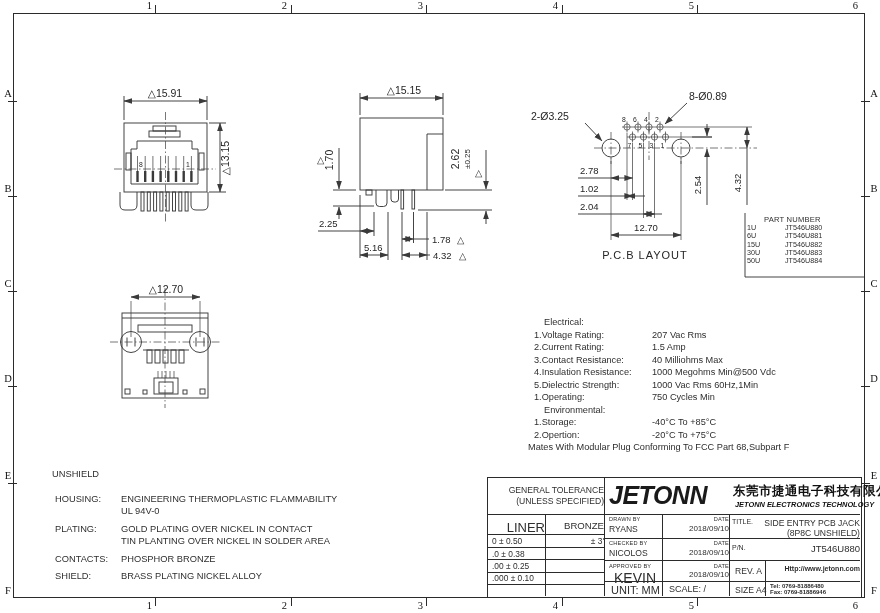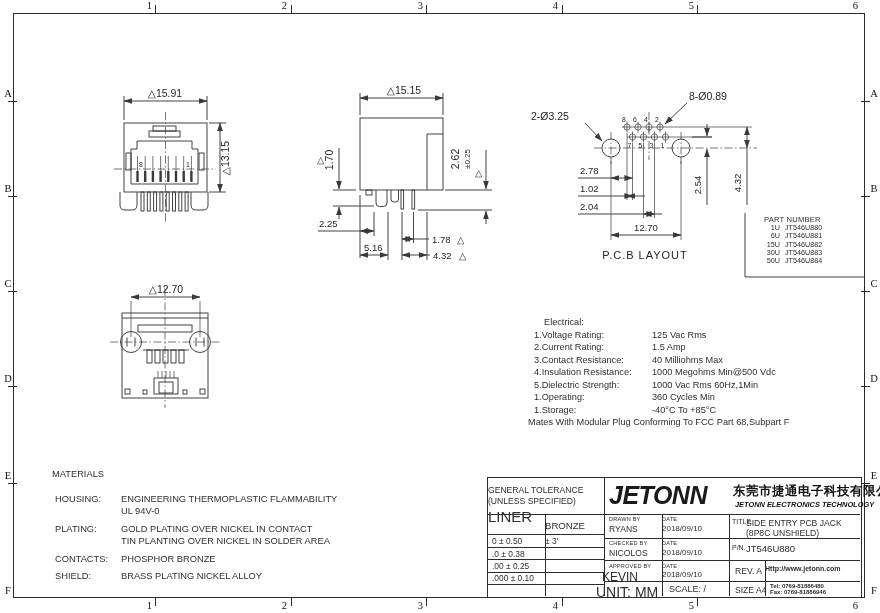--- a/index.html
+++ b/index.html
@@ -22,37 +22,37 @@
   .dim{font-size:10.5px}
   .dim-s{font-size:9.5px}
   .dim-xs{font-size:8px}
   .pin{font-size:6.8px;text-anchor:middle}
   .viewlbl{font-size:11px;letter-spacing:1px}
   
   #parts{position:absolute;left:747px;top:216px;width:116px;font-size:7.2px;line-height:8.2px}
   #parts .pt-title{font-size:7.6px;padding-left:17px;letter-spacing:.2px}
   #parts .pr{display:flex;margin-top:0}
   #parts .pr:first-of-type{margin-top:7px}
-  #parts .qty{width:33px;text-align:right}
+  #parts .qty{width:33px;text-align:left}
   #parts .pn{margin-left:5px}
   
   #specs{position:absolute;left:528px;top:316px;width:340px;font-size:9.2px;line-height:12.55px}
   #specs .srow{display:flex}
   #specs .slabel{width:124px;padding-left:6px;flex:none}
   #specs .stitle{padding-left:16px}
   
   #notes{position:absolute;left:52px;top:457px;width:420px;font-size:9.3px;line-height:12.5px}
   #notes .nrow{display:flex;padding-left:3px}
   #notes .nlabel{width:66px;flex:none}
   .mt12{margin-top:11px}.mt13{margin-top:12px}.mt6{margin-top:5px}
   
   #tb{position:absolute;left:487px;top:477px;width:375px;height:121px;border:1.6px solid #2b2b2b}
   #tb .ln{position:absolute;background:#2b2b2b}
   #tb .cell{position:absolute;white-space:nowrap}
-  .c{text-align:left}
+  .c{text-align:right}
   .pre{white-space:pre}
   .lbl-xs{font-size:5.6px;letter-spacing:.2px}
   .logo{font-style:italic;font-weight:900;font-size:25px;letter-spacing:-.5px;color:#1a1a1a}
   .cn{font-size:12.5px;font-weight:bold;letter-spacing:.5px;color:#111}
   .en{font-size:7.4px;font-weight:bold;font-style:italic;color:#111}
 </style>
 </head>
 <body>
 
 <div id="border"></div>
@@ -349,53 +349,60 @@
     <span class="pn">JT546U884</span>
   </div>
 </div>
 
 <div id="specs">
   <div class="srow">
       <span class="slabel stitle">Electrical:</span>
     </div>
   <div class="srow">
       <span class="slabel">1.Voltage Rating:</span>
-      <span>125 Vac Rms</span>
+      <span>207 Vac Rms</span>
     </div>
   <div class="srow">
       <span class="slabel">2.Current Rating:</span>
       <span>1.5 Amp</span>
     </div>
   <div class="srow">
       <span class="slabel">3.Contact Resistance:</span>
       <span>40 Milliohms Max</span>
     </div>
   <div class="srow">
       <span class="slabel">4.Insulation Resistance:</span>
       <span>1000 Megohms Min@500 Vdc</span>
     </div>
   <div class="srow">
       <span class="slabel">5.Dielectric Strength:</span>
       <span>1000 Vac Rms 60Hz,1Min</span>
     </div>
   <div class="srow">
       <span class="slabel">1.Operating:</span>
-      <span>360 Cycles Min</span>
+      <span>750 Cycles Min</span>
+    </div>
+  <div class="srow">
+      <span class="slabel stitle">Environmental:</span>
     </div>
   <div class="srow">
       <span class="slabel">1.Storage:</span>
       <span>-40°C To +85°C</span>
     </div>
   <div class="srow">
+      <span class="slabel">2.Opertion:</span>
+      <span>-20°C To +75°C</span>
+    </div>
+  <div class="srow">
       <span>Mates With Modular Plug Conforming To FCC Part 68,Subpart F</span>
     </div>
 </div>
 
 <div id="notes">
-  <div class="mt12">MATERIALS</div>
+  <div class="mt12">UNSHIELD</div>
   <div class="nrow mt13">
     <span class="nlabel">HOUSING:</span>
     <span><span>ENGINEERING THERMOPLASTIC FLAMMABILITY</span><br><span>UL 94V-0</span></span>
   </div>
   <div class="nrow mt6">
     <span class="nlabel">PLATING:</span>
     <span><span>GOLD PLATING OVER NICKEL IN CONTACT</span><br><span>TIN PLANTING OVER NICKEL IN SOLDER AREA</span></span>
   </div>
   <div class="nrow mt6">
     <span class="nlabel">CONTACTS:</span>
@@ -421,45 +428,45 @@
   <div class="ln" style="left:57px;top:36px;width:1px;height:82px"></div>
   <div class="ln" style="left:116px;top:0;width:1px;height:118px"></div>
   <div class="ln" style="left:174px;top:36px;width:1px;height:82px"></div>
   <div class="ln" style="left:241px;top:36px;width:1px;height:82px"></div>
   <div class="ln" style="left:277px;top:82px;width:1px;height:36px"></div>
 
   <div class="cell c" style="left:0;top:7px;width:116px;font-size:8.6px;line-height:11px">
     <div>GENERAL TOLERANCE</div>
     <div>(UNLESS SPECIFIED)</div>
   </div>
-  <div class="cell c" style="left:0;top:30px;width:57px;font-size:15px">LINER</div>
+  <div class="cell c" style="left:0;top:42px;width:57px;font-size:13px">LINER</div>
   <div class="cell c" style="left:57px;top:42px;width:59px;font-size:9.6px">BRONZE</div>
   <div class="cell pre" style="left:4px;top:58px;font-size:8.4px">0    ±  0.50</div>
   <div class="cell pre" style="left:4px;top:71px;font-size:8.4px">.0   ±  0.38</div>
   <div class="cell pre" style="left:4px;top:83px;font-size:8.4px">.00  ±  0.25</div>
   <div class="cell pre" style="left:4px;top:95px;font-size:8.4px">.000 ±  0.10</div>
   <div class="cell pre c" style="left:57px;top:58px;width:59px;font-size:8.4px">±  3'</div>
 
   <div class="cell logo" style="left:121px;top:3px">JETONN</div>
   <div class="cell cn" style="left:245px;top:5px">东莞市捷通电子科技有限公司</div>
   <div class="cell en" style="left:247px;top:22px">JETONN ELECTRONICS TECHNOLOGY</div>
 
   <div class="cell lbl-xs" style="left:121px;top:38px">DRAWN BY</div>
   <div class="cell" style="left:121px;top:46px;font-size:8.6px">RYANS</div>
   <div class="cell lbl-xs c" style="left:174px;top:38px;width:67px">DATE</div>
   <div class="cell c" style="left:174px;top:46px;width:67px;font-size:8px">2018/09/10</div>
   <div class="cell lbl-xs" style="left:121px;top:62px">CHECKED BY</div>
   <div class="cell" style="left:121px;top:70px;font-size:8.6px">NICOLOS</div>
   <div class="cell lbl-xs c" style="left:174px;top:62px;width:67px">DATE</div>
   <div class="cell c" style="left:174px;top:70px;width:67px;font-size:8px">2018/09/10</div>
   <div class="cell lbl-xs" style="left:121px;top:85px">APPROVED BY</div>
-  <div class="cell" style="left:114px;top:92px;font-size:12px">KEVIN</div>
+  <div class="cell" style="left:126px;top:92px;font-size:14px">KEVIN</div>
   <div class="cell lbl-xs c" style="left:174px;top:85px;width:67px">DATE</div>
   <div class="cell c" style="left:174px;top:92px;width:67px;font-size:8px">2018/09/10</div>
-  <div class="cell pre" style="left:108px;top:106px;font-size:14px">UNIT:  MM</div>
+  <div class="cell pre" style="left:123px;top:106px;font-size:11px">UNIT:  MM</div>
   <div class="cell pre" style="left:181px;top:106px;font-size:9px">SCALE:  /</div>
 
   <div class="cell" style="left:244px;top:40px;font-size:7px">TITLE.</div>
   <div class="cell c" style="left:258px;top:40px;width:114px;font-size:8.6px;line-height:10px">
     <div>SIDE ENTRY PCB JACK</div>
     <div>(8P8C UNSHIELD)</div>
   </div>
   <div class="cell" style="left:244px;top:66px;font-size:7px">P/N.</div>
   <div class="cell c" style="left:258px;top:65px;width:114px;font-size:9.5px">JT546U880</div>
   <div class="cell pre" style="left:247px;top:88px;font-size:8.6px">REV.  A</div>

